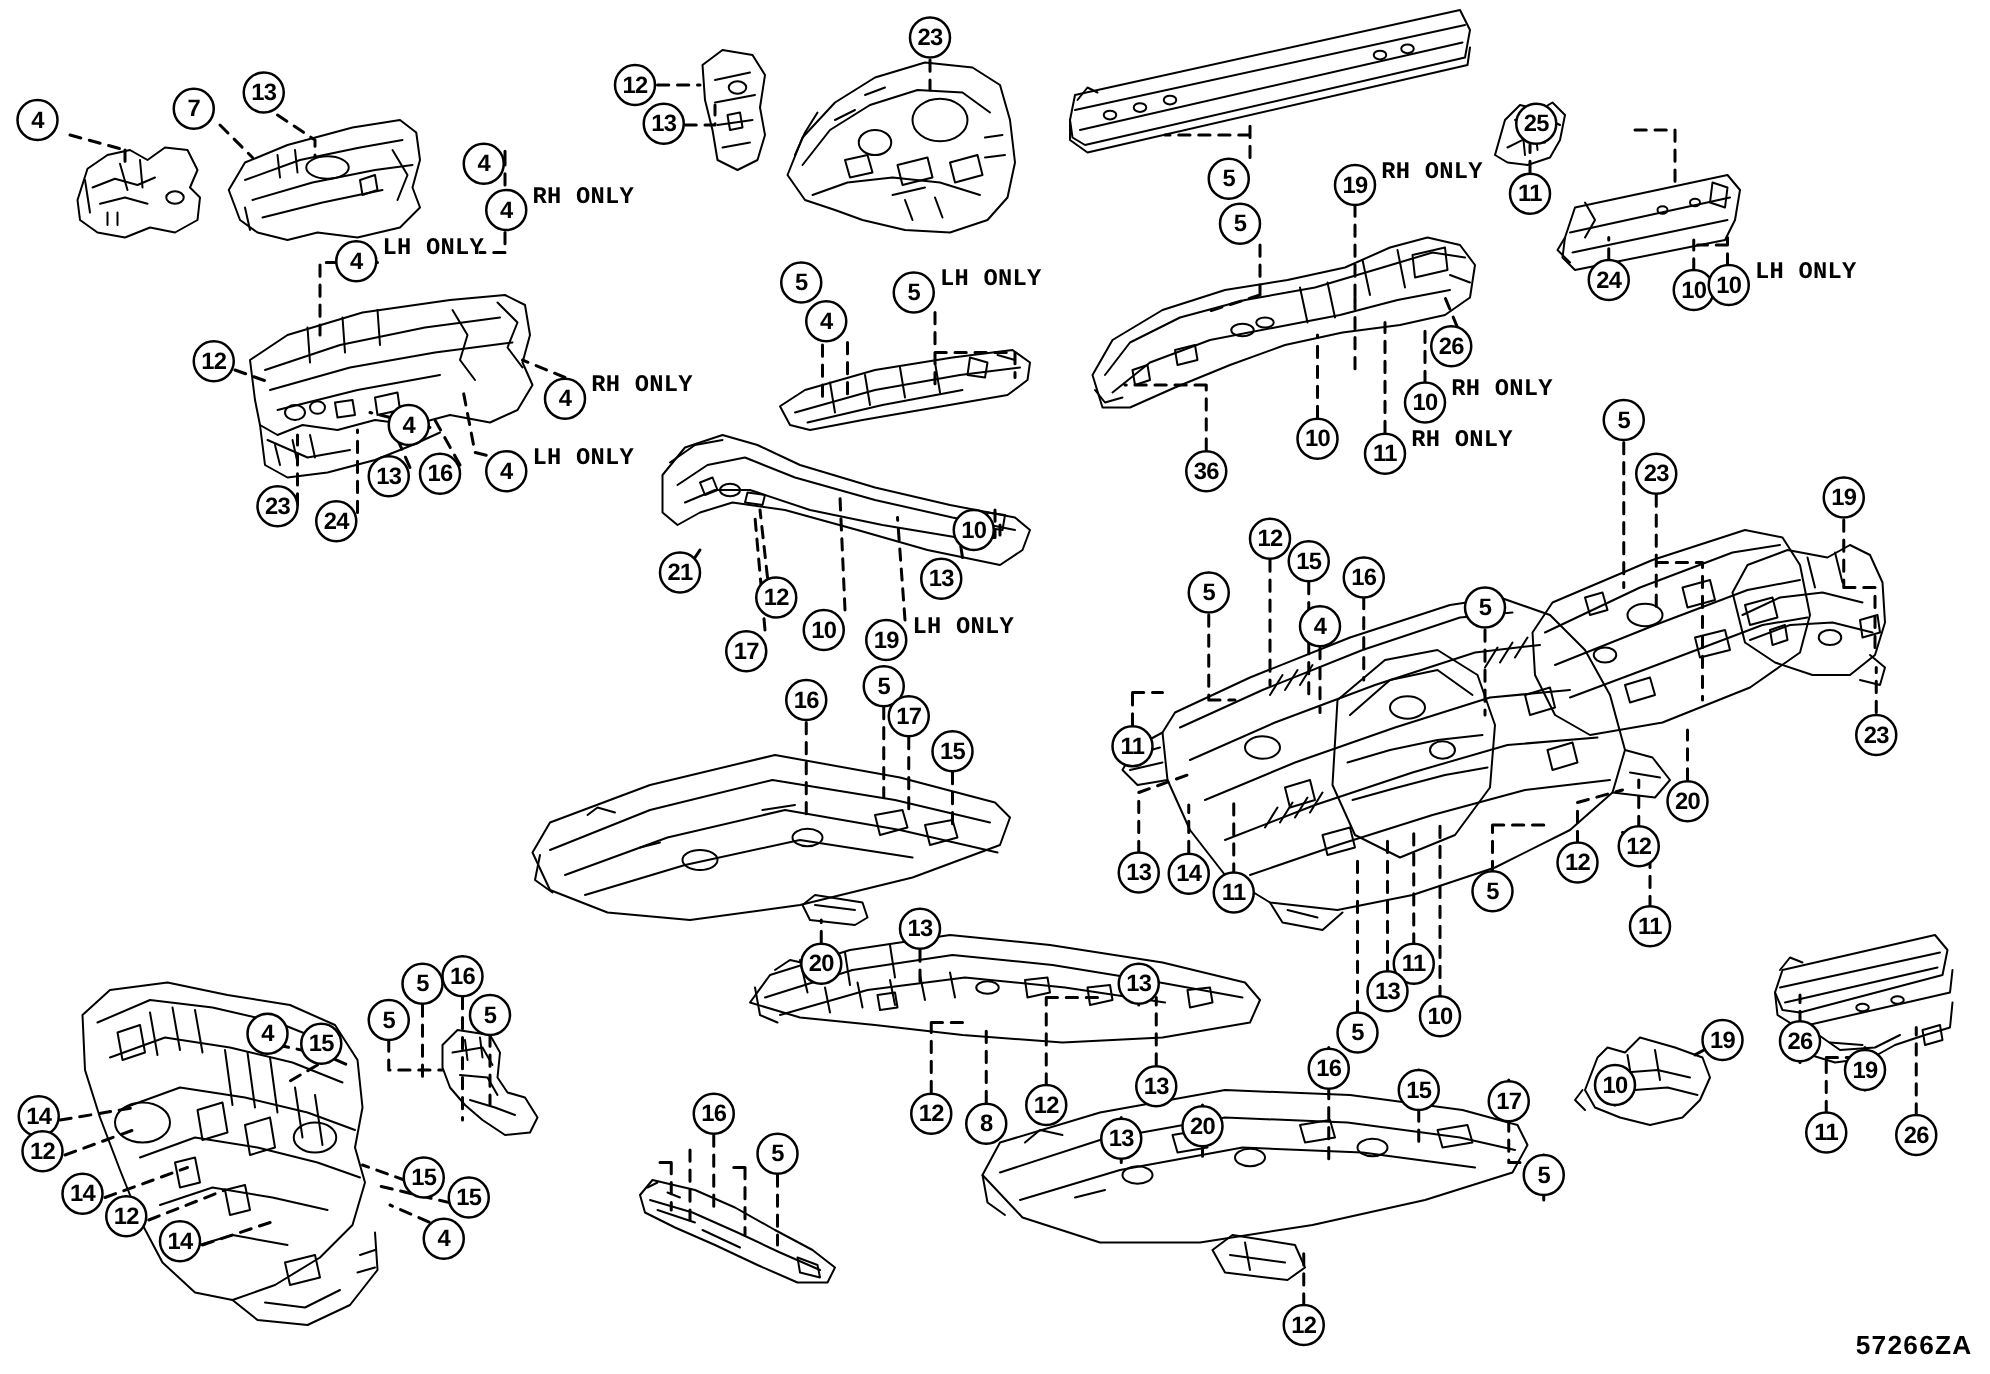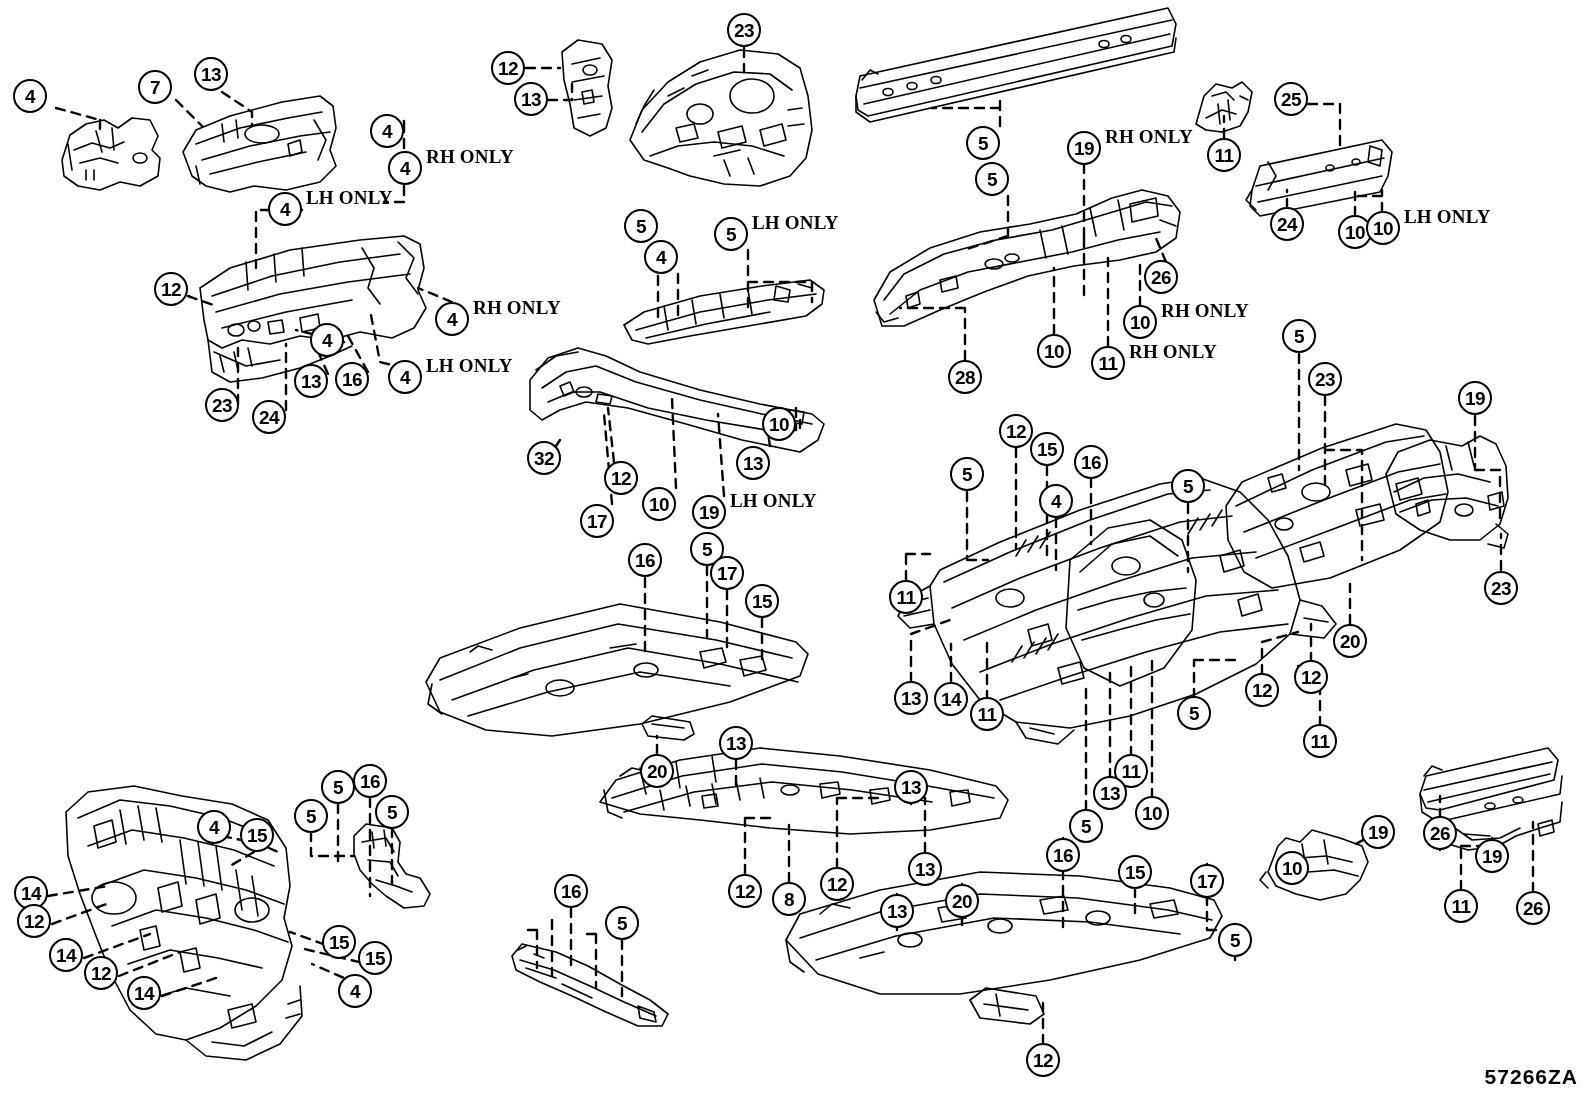--- a/index.html
+++ b/index.html
@@ -23,21 +23,21 @@
     font-family:"Liberation Sans",sans-serif;
     font-size:19px;
     font-weight:bold;
     color:#000;
     letter-spacing:-0.5px;
     line-height:1;
     z-index:30;
   }
   .sfx{
     position:absolute;
-    font-family:Liberation Serif, serif;
+    font-family:Liberation Mono, monospace;
     font-size:19px;
     font-weight:bold;
     color:#000;
     white-space:nowrap;
     letter-spacing:0.2px;
     z-index:30;
   }
   #diagram-id{
     position:absolute;
     right:14px;bottom:10px;
@@ -535,40 +535,40 @@
       <div class="callout" style="left: 252px; top: 400px;">24</div>
       <div class="callout" style="left: 294px; top: 364px;">13</div>
       <div class="callout" style="left: 335px; top: 362px;">16</div>
       <div class="callout" style="left: 388px; top: 360px;">4</div>
       <div class="callout" style="left: 491px; top: 51px;">12</div>
       <div class="callout" style="left: 514px; top: 82px;">13</div>
       <div class="callout" style="left: 727px; top: 13px;">23</div>
       <div class="callout" style="left: 624px; top: 209px;">5</div>
       <div class="callout" style="left: 644px; top: 240px;">4</div>
       <div class="callout" style="left: 714px; top: 217px;">5</div>
-      <div class="callout" style="left: 527px; top: 441px;">32</div>
+      <div class="callout" style="left: 527px; top: 441px;">21</div>
       <div class="callout" style="left: 604px; top: 461px;">12</div>
       <div class="callout" style="left: 580px; top: 504px;">17</div>
       <div class="callout" style="left: 642px; top: 487px;">10</div>
       <div class="callout" style="left: 692px; top: 495px;">19</div>
       <div class="callout" style="left: 736px; top: 446px;">13</div>
       <div class="callout" style="left: 762px; top: 407px;">10</div>
       <div class="callout" style="left: 966px; top: 126px;">5</div>
       <div class="callout" style="left: 975px; top: 162px;">5</div>
       <div class="callout" style="left: 1067px; top: 131px;">19</div>
       <div class="callout" style="left: 1207px; top: 138px;">11</div>
-      <div class="callout" style="left: 1274px; top: 82px; text-align: center;">25</div>
+      <div class="callout" style="left: 1212px; top: 82px; text-align: center;">25</div>
       <div class="callout" style="left: 1270px; top: 207px;">24</div>
       <div class="callout" style="left: 1338px; top: 215px;">10</div>
       <div class="callout" style="left: 1366px; top: 211px;">10</div>
       <div class="callout" style="left: 1144px; top: 260px;">26</div>
       <div class="callout" style="left: 1123px; top: 305px;">10</div>
       <div class="callout" style="left: 1091px; top: 346px;">11</div>
       <div class="callout" style="left: 1037px; top: 334px;">10</div>
-      <div class="callout" style="left: 948px; top: 360px;">28</div>
+      <div class="callout" style="left: 948px; top: 360px;">36</div>
       <div class="callout" style="left: 1282px; top: 319px;">5</div>
       <div class="callout" style="left: 1308px; top: 362px;">23</div>
       <div class="callout" style="left: 1458px; top: 381px;">19</div>
       <div class="callout" style="left: 1484px; top: 571px;">23</div>
       <div class="callout" style="left: 1333px; top: 624px;">20</div>
       <div class="callout" style="left: 999px; top: 414px;">12</div>
       <div class="callout" style="left: 1030px; top: 432px;">15</div>
       <div class="callout" style="left: 1074px; top: 445px;">16</div>
       <div class="callout" style="left: 950px; top: 457px;">5</div>
       <div class="callout" style="left: 1039px; top: 484px;">4</div>

